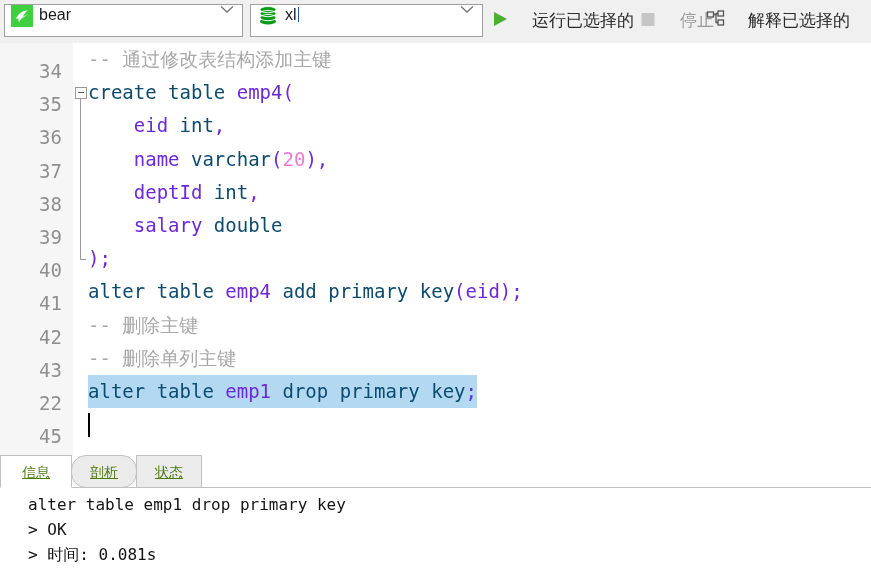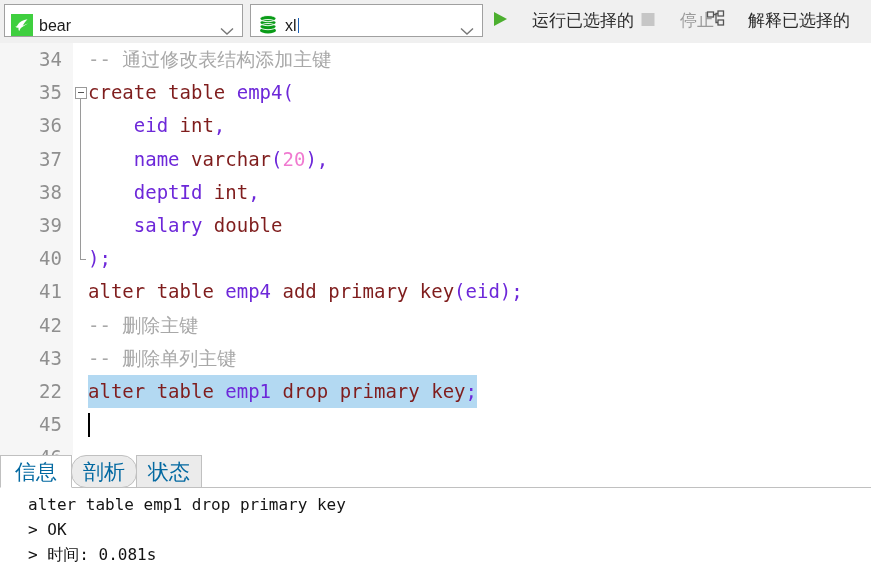--- a/index.html
+++ b/index.html
@@ -26,21 +26,21 @@
   }
 
   .combo {
     position: absolute;
     top: 4px;
     height: 33px;
     background: #ffffff;
     border: 1px solid #a0a0a0;
     box-sizing: border-box;
     display: flex;
-    align-items: flex-end;
+    align-items: flex-start;
     cursor: default;
   }
   .combo-conn { left: 4px; width: 239px; }
   .combo-db   { left: 250px; width: 233px; }
 
   .combo-icon {
     width: 22px;
     height: 22px;
     margin-left: 6px;
     margin-right: 6px;
@@ -133,42 +133,42 @@
     width: 871px;
   }
   .cline {
     position: relative;
     height: 33.2px;
     white-space: pre;
   }
   .lnum {
     position: absolute;
     left: 0;
-    top: 0;
+    top: 12px;
     width: 62px;
     text-align: right;
     font-family: "DejaVu Sans Mono", monospace;
     font-size: 19px;
     line-height: 33.2px;
     color: #8f8f8f;
   }
   .ctext {
     position: absolute;
     left: 88px;
     top: 0;
     font-family: "DejaVu Sans Mono", monospace;
     font-size: 19px;
     line-height: 33.2px;
     color: #1c1c1c;
     white-space: pre;
   }
   .ctext.sel {
     background: #b3d9f2;
   }
-  .kw  { color: #7f1d1d; }
+  .kw  { color: #0c4a6e; }
   .num { color: #f07ad0; }
   .cmt { color: #a8a8a8; }
   .pln { color: #6d28d9; }
 
   
   .fold-box {
     position: absolute;
     left: 75px;
     width: 12px;
     height: 12px;
@@ -233,24 +233,25 @@
     display: flex;
     align-items: center;
     justify-content: center;
     cursor: default;
   }
   .tab.active {
     background: #ffffff;
     border-bottom: 1px solid #ffffff;
   }
   .tab-label {
-    font-size: 21px;
-    color: #0369a1;
+    font-size: 14px;
+    color: #4d7c0f;
     font-family: "Liberation Sans", sans-serif;
     line-height: 20px;
+    text-decoration: underline;
   }
 
   .out-area {
     position: absolute;
     left: 0; top: 33px;
     width: 871px;
     height: 83px;
     background: #ffffff;
     overflow: hidden;
   }

